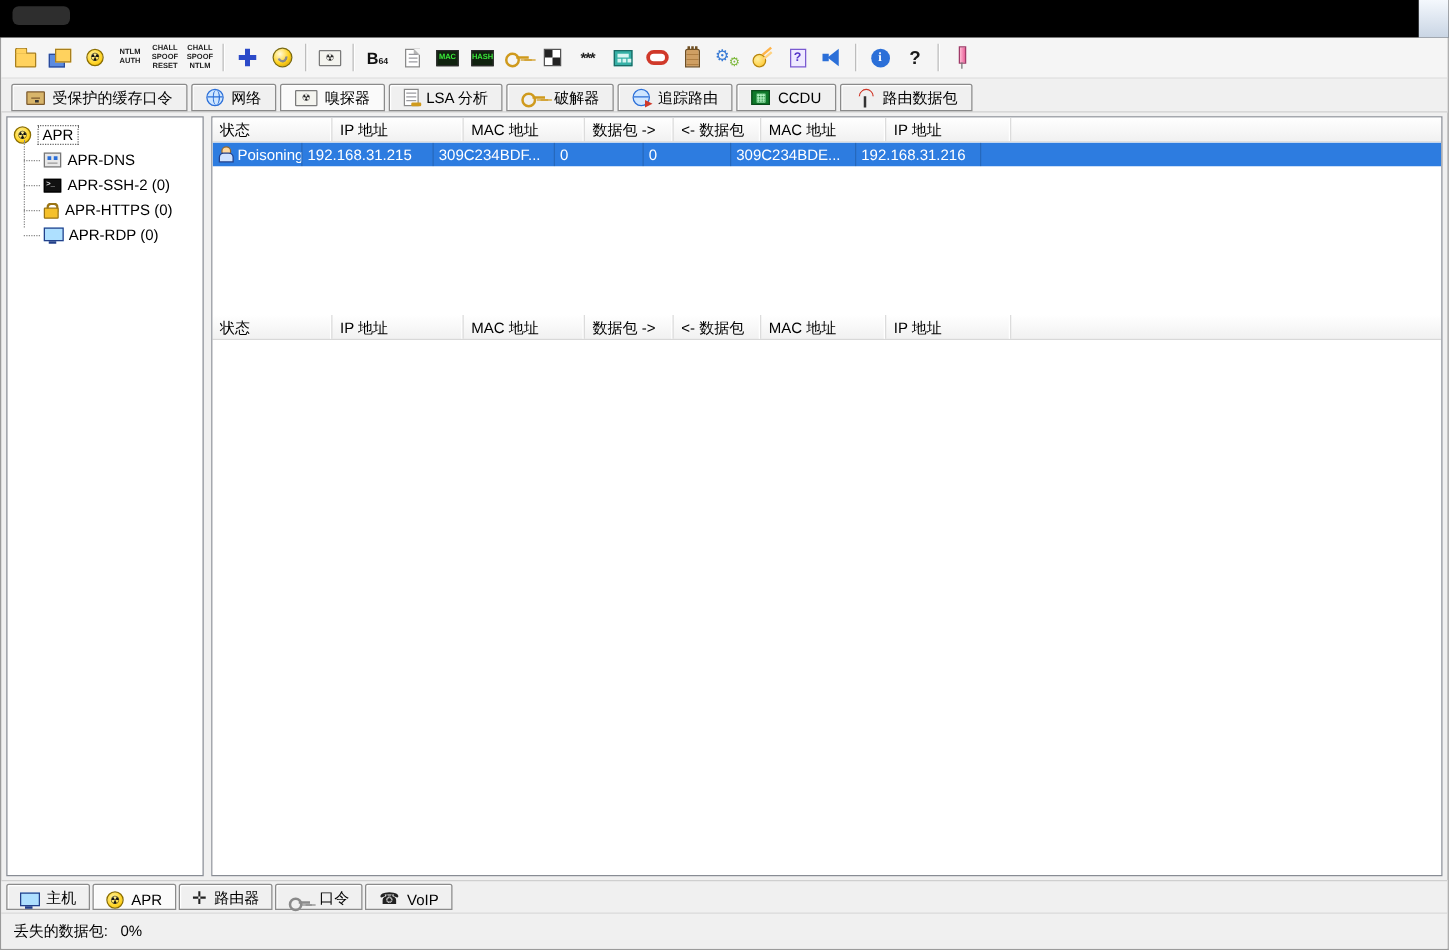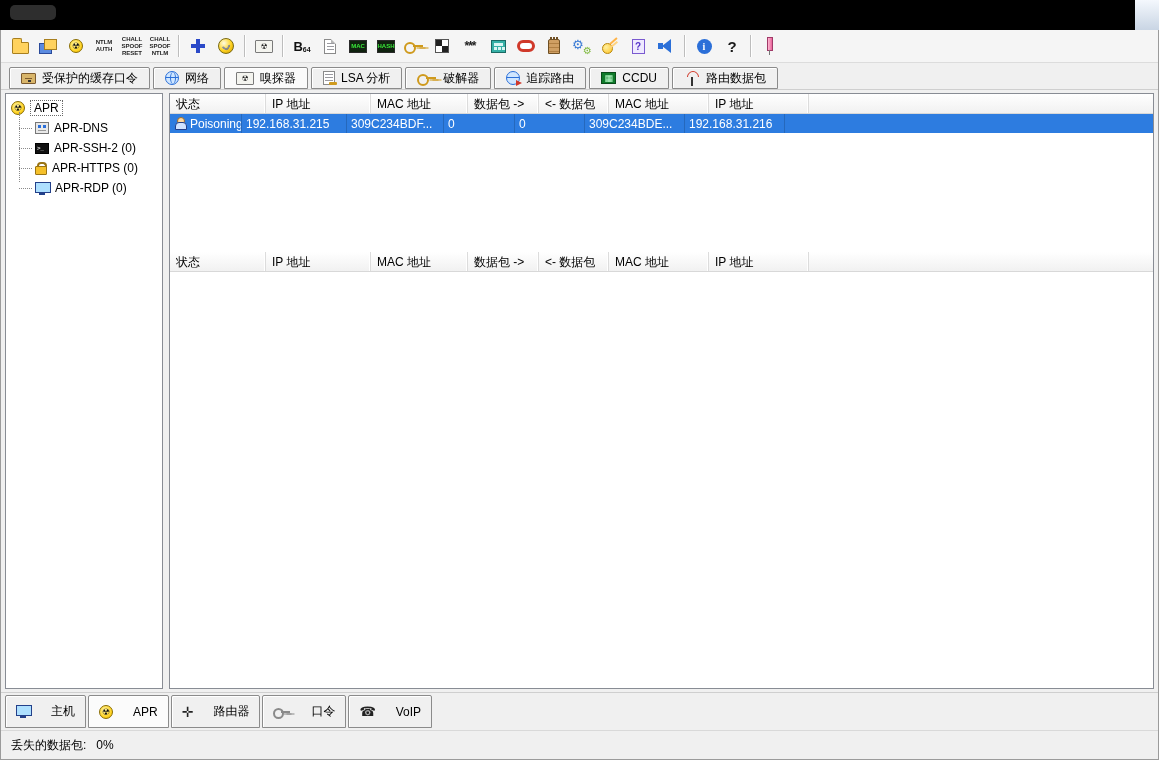--- a/index.html
+++ b/index.html
@@ -53,21 +53,21 @@
   .drow{display:flex;height:19px;}
   .drow.selected{background:var(--sel,#2d7ce0);color:#fff;}
   .dcell{display:flex;align-items:center;padding:0 4px;border-right:1px solid rgba(0,0,0,0.16);white-space:nowrap;overflow:hidden;gap:4px;}
 
   
   .sheet-strip{flex:0 0 25px;background:#f0f0f0;border-top:1px solid #9b9b9b;display:flex;align-items:flex-start;padding-left:3px;}
   .sheet-tab{display:flex;align-items:center;gap:8px;height:21px;padding:0 34px 0 10px;background:#f0f0f0;border:1px solid #9b9b9b;border-top:1px solid #f0f0f0;margin-top:-1px;font-size:12px;white-space:nowrap;}
 
   
   .bottom-tabs{flex:0 0 26px;background:#f0f0f0;display:flex;align-items:flex-end;gap:2px;padding:2px 4px;border-top:1px solid #cfcfcf;}
-  .btab{height:33px;display:flex;align-items:center;gap:20px;padding:0 10px;background:#f0f0f0;border:1px solid #8b8b8b;font-size:12px;border-radius:2px 2px 0 0;box-shadow:inset 1px 1px 0 #fff;white-space:nowrap;}
+  .btab{height:21px;display:flex;align-items:flex-end;gap:6px;padding:0 10px;background:#f0f0f0;border:1px solid #8b8b8b;font-size:12px;border-radius:2px 2px 0 0;box-shadow:inset 1px 1px 0 #fff;white-space:nowrap;}
   .btab.active{background:#fbfbfb;}
   .statusbar{flex:0 0 29px;background:#f0f0f0;border-top:1px solid #d9d9d9;display:flex;align-items:center;padding:0 10px;gap:10px;}
 
   
   .ic{display:inline-flex;align-items:center;justify-content:center;flex:0 0 auto;position:relative;}
   .ic-radiation{width:14px;height:14px;border-radius:50%;background:radial-gradient(circle at 40% 35%,#fff3a0,#ffd21f 65%,#d8a500);border:1px solid #8a6d00;font-size:9px;}
   .ic-radiation::before{content:'☢';color:#111;}
   .ic-person{width:12px;height:13px;}
   .ic-person::before{content:'';position:absolute;top:0;left:3px;width:6px;height:6px;border-radius:50%;background:#ffd9a0;border:1px solid #9a6a2a;}
   .ic-person::after{content:'';position:absolute;bottom:0;left:1px;width:10px;height:6px;border-radius:4px 4px 0 0;background:#cfe2ff;border:1px solid #23408a;}

